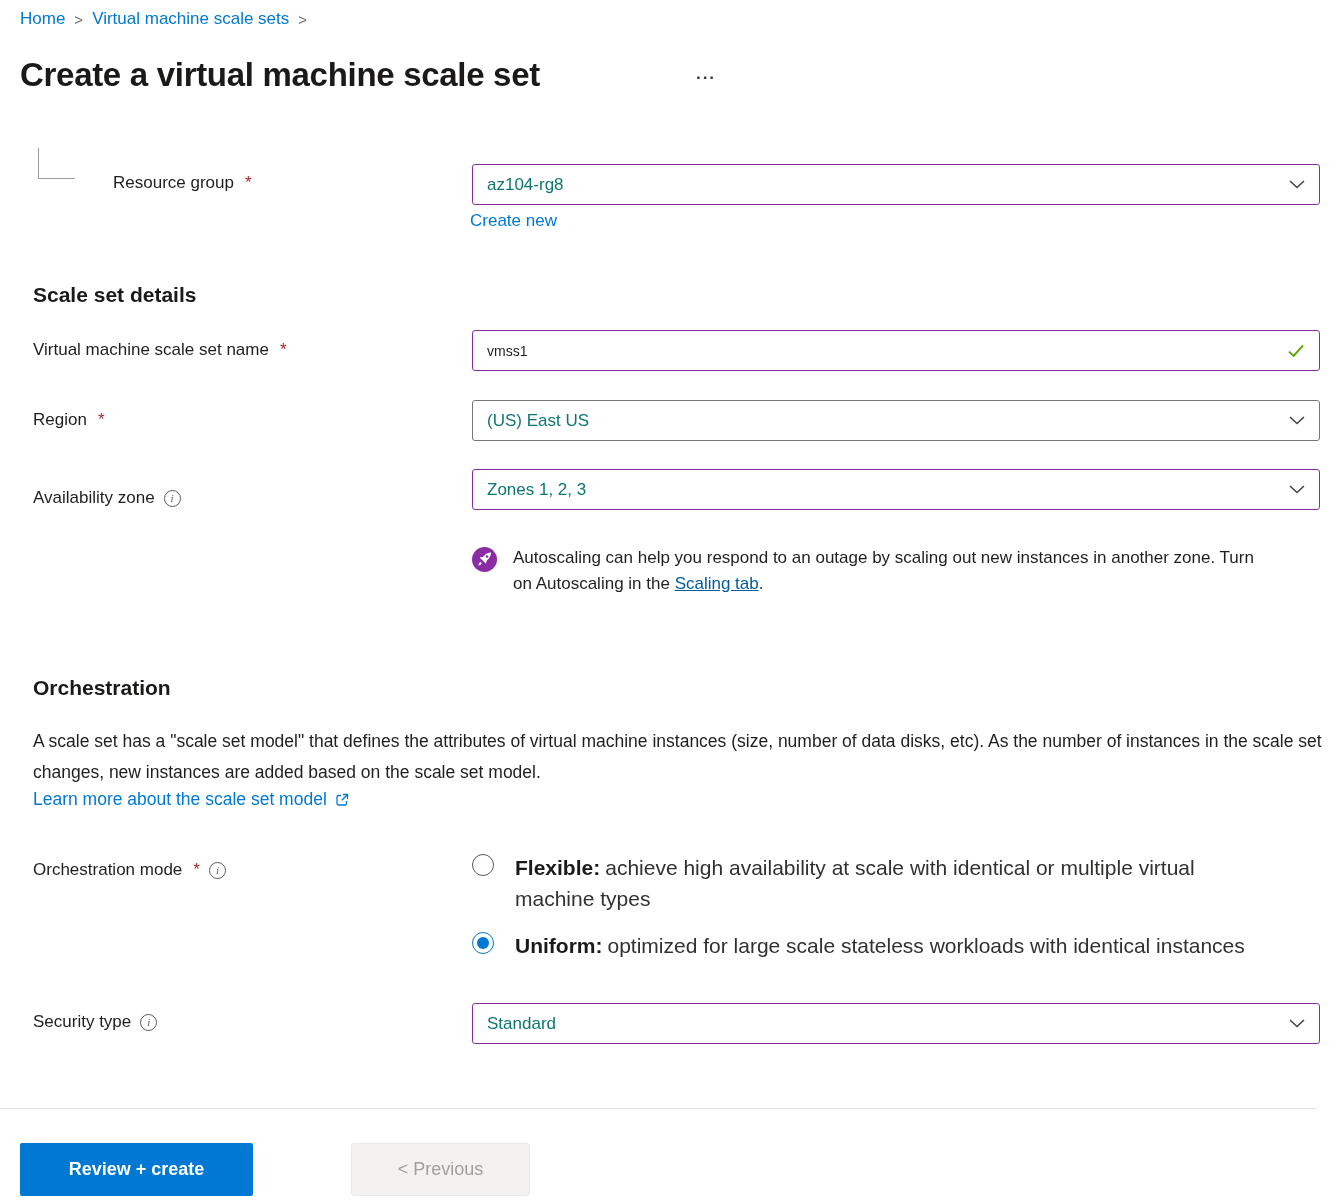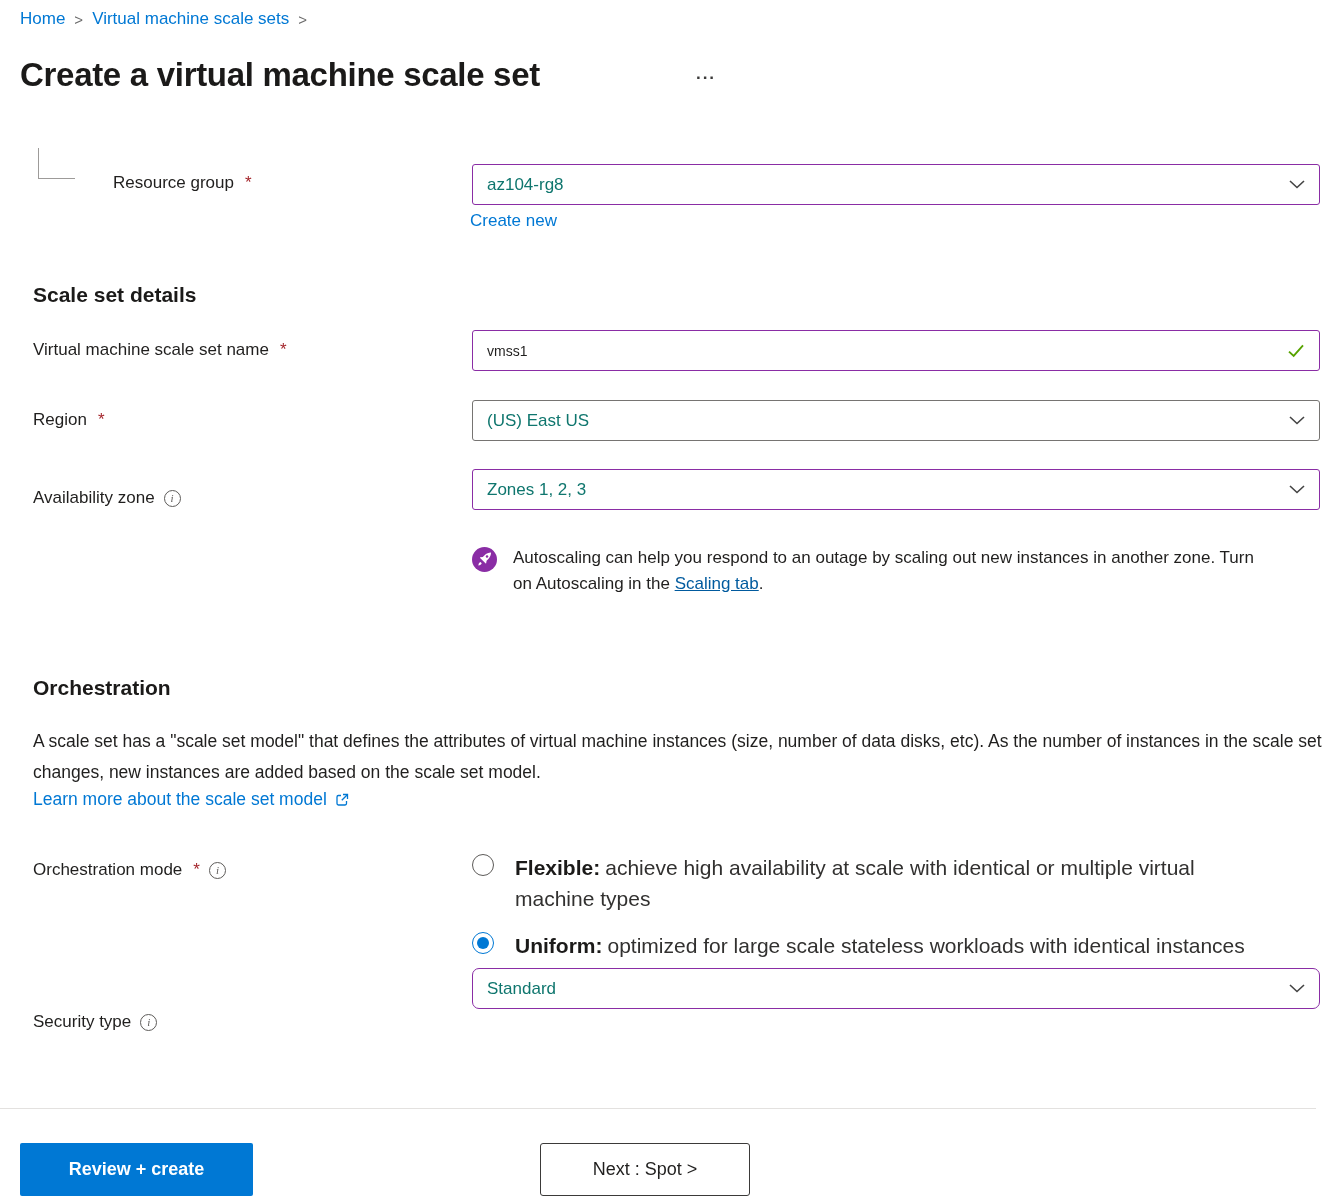--- a/index.html
+++ b/index.html
@@ -176,28 +176,28 @@
     <span class="radio selected"></span>
     <span class="opt-text" style="width:800px;">
       <b>Uniform:</b><span>optimized for large scale stateless workloads with identical instances</span>
     </span>
   </div>
 
   <div class="flabel" style="left:33px; top:1012px;">
     <span>Security type</span>
     <span class="info">i</span>
   </div>
-  <div class="control purple" style="top:968px;border-radius:7px;">
+  <div class="control purple" style="top:1003px;">
     <span class="val">Standard</span>
     <svg width="16" height="9" viewBox="0 0 16 9">
         <path d="M1 1l7 6.5L15 1" fill="none" stroke="#444" stroke-width="1.6"></path>
       </svg>
   </div>
 
   <h2 class="sect clipped-heading" style="top:1086px;margin-top:32px;">Instance details</h2>
 
   <div class="divider"></div>
   <div class="footer">
     <button class="btn primary">Review + create</button>
-    <button class="btn secondary">Next : Spot &gt;</button>
+    <button class="btn disabled">&lt; Previous</button>
   </div>
 
 </div>
 
 </body></html>

